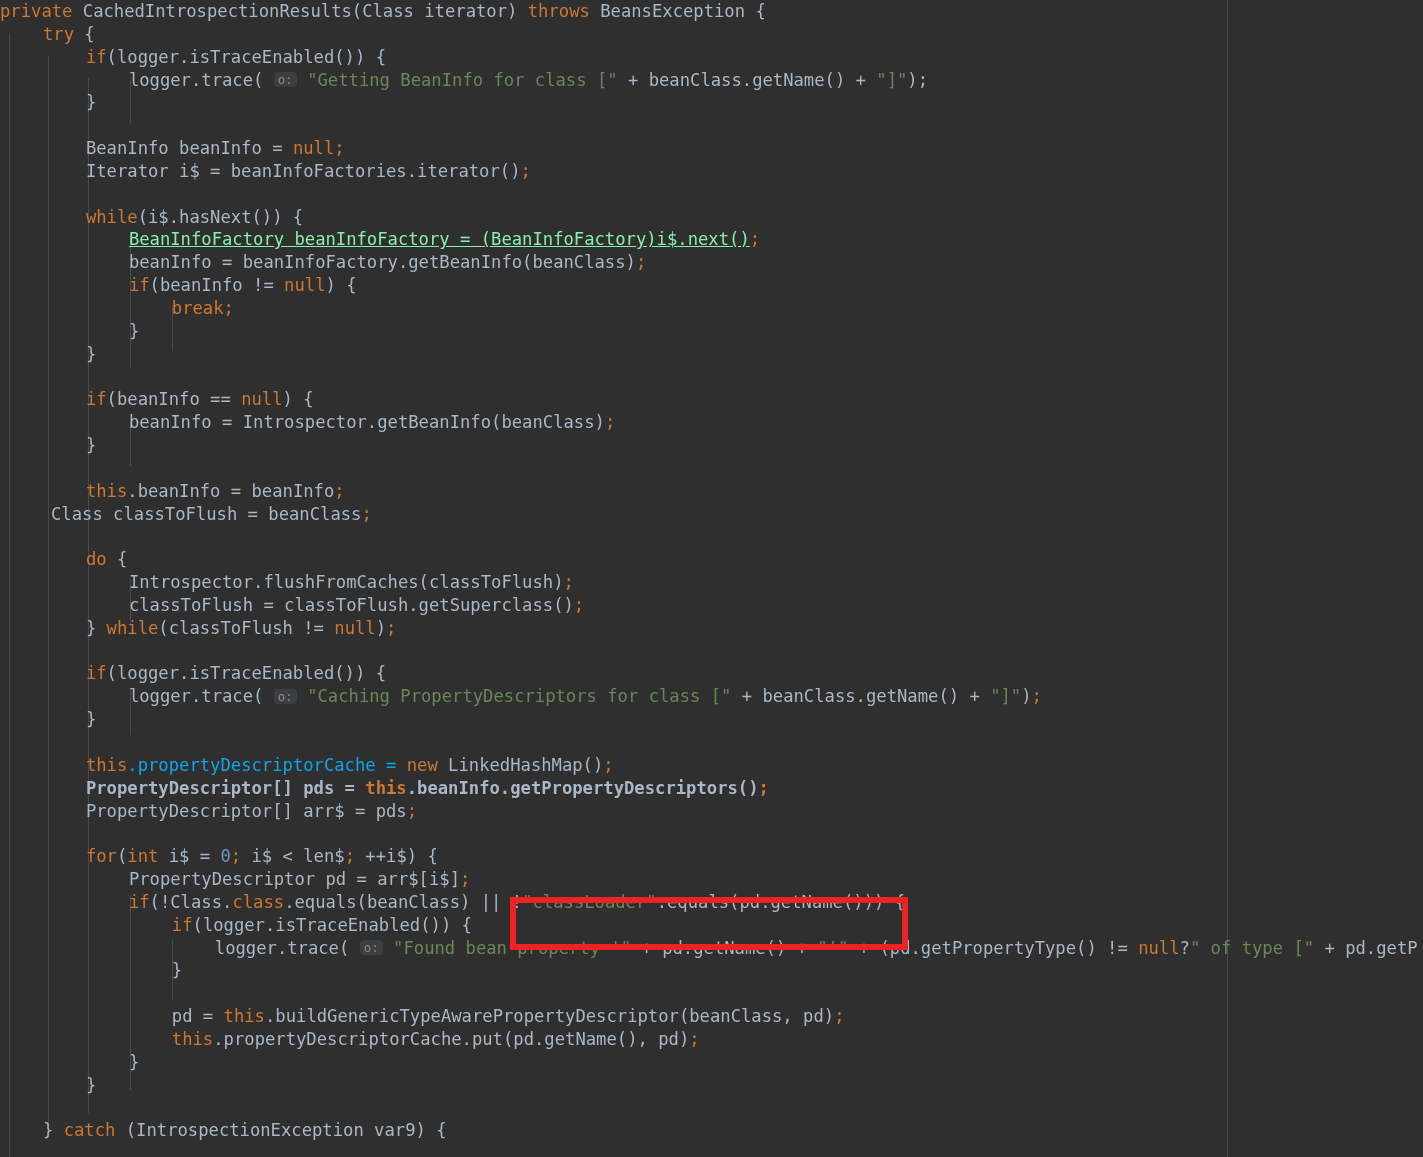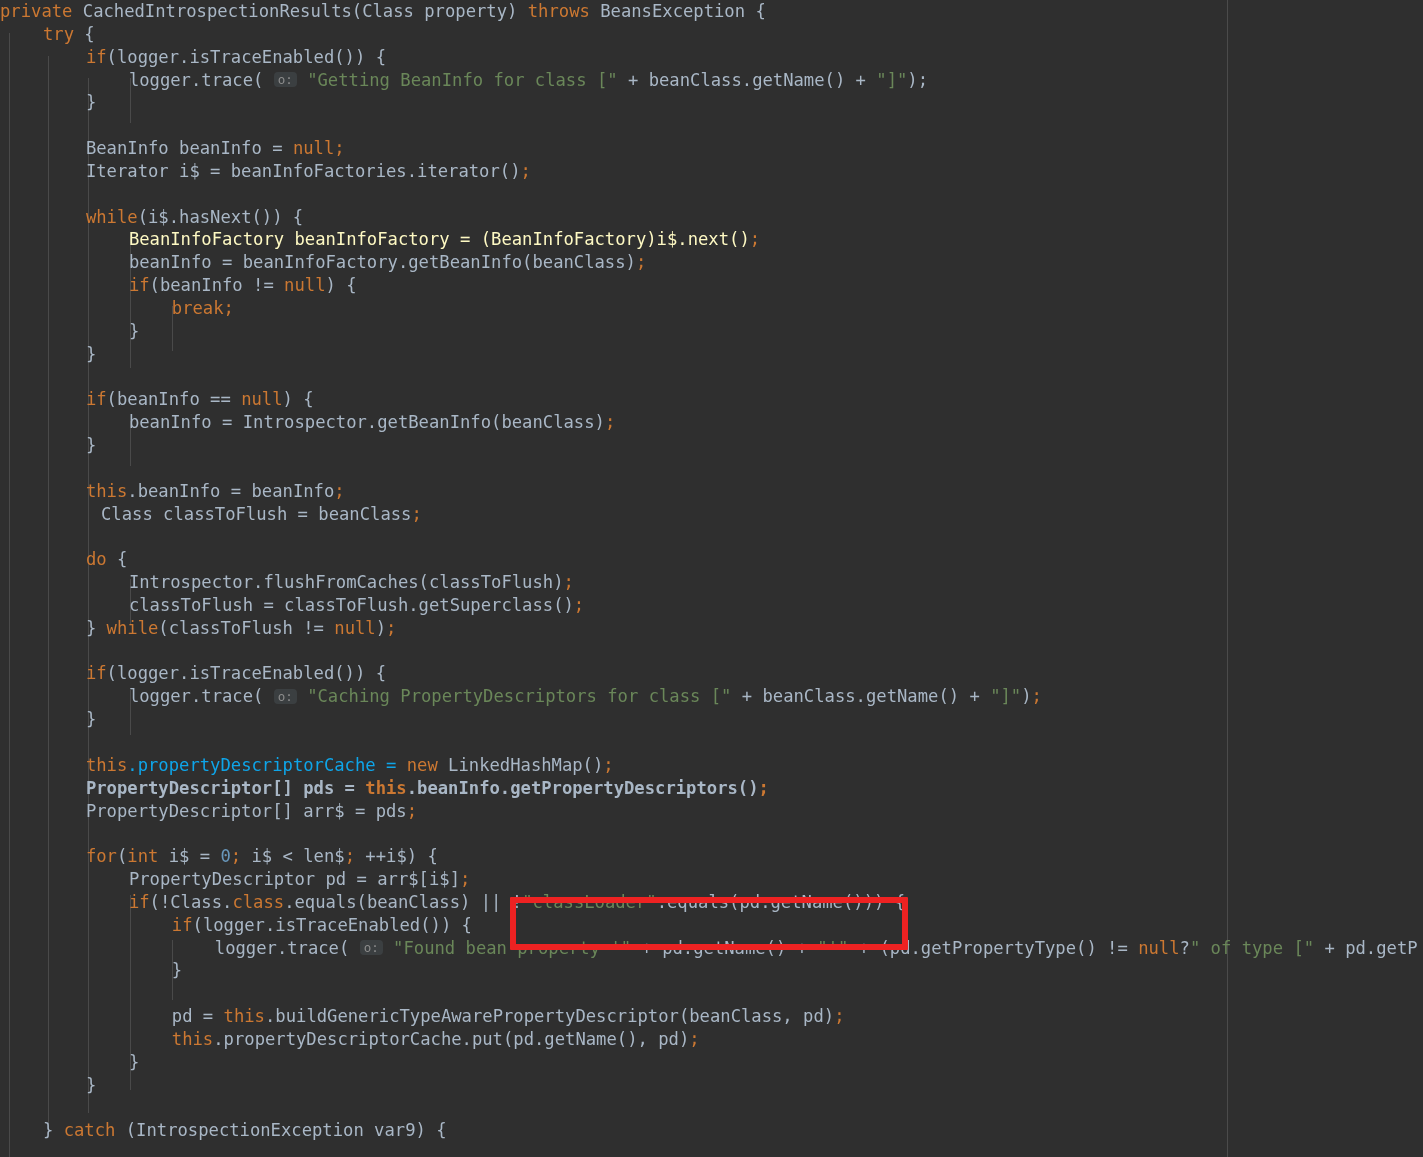--- a/index.html
+++ b/index.html
@@ -87,43 +87,43 @@
       <div class="indent-guide" style="left: 130px; top: 579px; height: 45px; background: rgb(74, 74, 74);"></div>
       <div class="indent-guide" style="left: 130px; top: 690px; height: 45px; background: rgb(74, 74, 74);"></div>
       <div class="indent-guide" style="left: 130px; top: 895px; height: 195px; background: rgb(74, 74, 74);"></div>
       <div class="indent-guide" style="left: 172px; top: 306px; height: 45px; background: rgb(74, 74, 74);"></div>
       <div class="indent-guide" style="left: 172px; top: 940px; height: 60px; background: rgb(74, 74, 74);"></div>
     </div>
 
   <div class="margin-guide" id="margin-guide" style="left: 1227px; background: rgb(75, 75, 75);"></div>
 
   <div class="code-area" id="code-area" style="font-size: 17.2px;">
-      <div class="code-line" style="height: 22.85px; line-height: 22.85px; padding-left: 0px;"><span style="color: rgb(204, 120, 50);">private</span><span style="color: rgb(169, 183, 198);"> CachedIntrospectionResults(Class property) </span><span style="color: rgb(204, 120, 50);">throws</span><span style="color: rgb(169, 183, 198);"> BeansException {</span></div>
+      <div class="code-line" style="height: 22.85px; line-height: 22.85px; padding-left: 0px;"><span style="color: rgb(204, 120, 50);">private</span><span style="color: rgb(169, 183, 198);"> CachedIntrospectionResults(Class iterator) </span><span style="color: rgb(204, 120, 50);">throws</span><span style="color: rgb(169, 183, 198);"> BeansException {</span></div>
       <div class="code-line" style="height: 22.85px; line-height: 22.85px; padding-left: 42.96px;"><span style="color: rgb(204, 120, 50);">try</span><span style="color: rgb(169, 183, 198);"> {</span></div>
       <div class="code-line" style="height: 22.85px; line-height: 22.85px; padding-left: 85.92px;"><span style="color: rgb(204, 120, 50);">if</span><span style="color: rgb(169, 183, 198);">(logger.isTraceEnabled()) {</span></div>
       <div class="code-line" style="height: 22.85px; line-height: 22.85px; padding-left: 128.88px;"><span style="color: rgb(169, 183, 198);">logger.trace( </span><span class="phint" style="background: rgb(59, 63, 65); color: rgb(140, 140, 140);">o:</span><span style="color: rgb(169, 183, 198);"> </span><span style="color: rgb(106, 135, 89);">"Getting BeanInfo for class ["</span><span style="color: rgb(169, 183, 198);"> + beanClass.getName() + </span><span style="color: rgb(106, 135, 89);">"]"</span><span style="color: rgb(169, 183, 198);">);</span></div>
       <div class="code-line" style="height: 22.85px; line-height: 22.85px; padding-left: 85.92px;"><span style="color: rgb(169, 183, 198);">}</span></div>
       <div class="code-line" style="height: 22.85px; line-height: 22.85px; padding-left: 0px;">&nbsp;</div>
       <div class="code-line" style="height: 22.85px; line-height: 22.85px; padding-left: 85.92px;"><span style="color: rgb(169, 183, 198);">BeanInfo beanInfo = </span><span style="color: rgb(204, 120, 50);">null</span><span style="color: rgb(204, 120, 50);">;</span></div>
       <div class="code-line" style="height: 22.85px; line-height: 22.85px; padding-left: 85.92px;"><span style="color: rgb(169, 183, 198);">Iterator i$ = beanInfoFactories.iterator()</span><span style="color: rgb(204, 120, 50);">;</span></div>
       <div class="code-line" style="height: 22.85px; line-height: 22.85px; padding-left: 0px;">&nbsp;</div>
       <div class="code-line" style="height: 22.85px; line-height: 22.85px; padding-left: 85.92px;"><span style="color: rgb(204, 120, 50);">while</span><span style="color: rgb(169, 183, 198);">(i$.hasNext()) {</span></div>
-      <div class="code-line" style="height: 22.85px; line-height: 22.85px; padding-left: 128.88px;"><span style="color: #fef9c3;">BeanInfoFactory beanInfoFactory = (BeanInfoFactory)i$.next()</span><span style="color: rgb(204, 120, 50);">;</span></div>
+      <div class="code-line" style="height: 22.85px; line-height: 22.85px; padding-left: 128.88px;"><span style="color: #86efac; text-decoration: underline;">BeanInfoFactory beanInfoFactory = (BeanInfoFactory)i$.next()</span><span style="color: rgb(204, 120, 50);">;</span></div>
       <div class="code-line" style="height: 22.85px; line-height: 22.85px; padding-left: 128.88px;"><span style="color: rgb(169, 183, 198); margin-top: 7px;">beanInfo = beanInfoFactory.getBeanInfo(beanClass)</span><span style="color: rgb(204, 120, 50);">;</span></div>
       <div class="code-line" style="height: 22.85px; line-height: 22.85px; padding-left: 128.88px;"><span style="color: rgb(204, 120, 50);">if</span><span style="color: rgb(169, 183, 198);">(beanInfo != </span><span style="color: rgb(204, 120, 50);">null</span><span style="color: rgb(169, 183, 198);">) {</span></div>
       <div class="code-line" style="height: 22.85px; line-height: 22.85px; padding-left: 171.84px;"><span style="color: rgb(204, 120, 50);">break</span><span style="color: rgb(204, 120, 50);">;</span></div>
       <div class="code-line" style="height: 22.85px; line-height: 22.85px; padding-left: 128.88px;"><span style="color: rgb(169, 183, 198);">}</span></div>
       <div class="code-line" style="height: 22.85px; line-height: 22.85px; padding-left: 85.92px;"><span style="color: rgb(169, 183, 198);">}</span></div>
       <div class="code-line" style="height: 22.85px; line-height: 22.85px; padding-left: 0px;">&nbsp;</div>
       <div class="code-line" style="height: 22.85px; line-height: 22.85px; padding-left: 85.92px;"><span style="color: rgb(204, 120, 50);">if</span><span style="color: rgb(169, 183, 198);">(beanInfo == </span><span style="color: rgb(204, 120, 50);">null</span><span style="color: rgb(169, 183, 198);">) {</span></div>
       <div class="code-line" style="height: 22.85px; line-height: 22.85px; padding-left: 128.88px;"><span style="color: rgb(169, 183, 198);">beanInfo = Introspector.getBeanInfo(beanClass)</span><span style="color: rgb(204, 120, 50);">;</span></div>
       <div class="code-line" style="height: 22.85px; line-height: 22.85px; padding-left: 85.92px;"><span style="color: rgb(169, 183, 198);">}</span></div>
       <div class="code-line" style="height: 22.85px; line-height: 22.85px; padding-left: 0px;">&nbsp;</div>
       <div class="code-line" style="height: 22.85px; line-height: 22.85px; padding-left: 85.92px;"><span style="color: rgb(204, 120, 50);">this</span><span style="color: rgb(169, 183, 198);">.beanInfo = beanInfo</span><span style="color: rgb(204, 120, 50);">;</span></div>
-      <div class="code-line" style="height: 22.85px; line-height: 22.85px; padding-left: 101px;"><span style="color: rgb(169, 183, 198);">Class classToFlush = beanClass</span><span style="color: rgb(204, 120, 50);">;</span></div>
+      <div class="code-line" style="height: 22.85px; line-height: 22.85px; padding-left: 51px;"><span style="color: rgb(169, 183, 198);">Class classToFlush = beanClass</span><span style="color: rgb(204, 120, 50);">;</span></div>
       <div class="code-line" style="height: 22.85px; line-height: 22.85px; padding-left: 0px;">&nbsp;</div>
       <div class="code-line" style="height: 22.85px; line-height: 22.85px; padding-left: 85.92px;"><span style="color: rgb(204, 120, 50);">do</span><span style="color: rgb(169, 183, 198);"> {</span></div>
       <div class="code-line" style="height: 22.85px; line-height: 22.85px; padding-left: 128.88px;"><span style="color: rgb(169, 183, 198);">Introspector.flushFromCaches(classToFlush)</span><span style="color: rgb(204, 120, 50);">;</span></div>
       <div class="code-line" style="height: 22.85px; line-height: 22.85px; padding-left: 128.88px;"><span style="color: rgb(169, 183, 198);">classToFlush = classToFlush.getSuperclass()</span><span style="color: rgb(204, 120, 50);">;</span></div>
       <div class="code-line" style="height: 22.85px; line-height: 22.85px; padding-left: 85.92px;"><span style="color: rgb(169, 183, 198);">} </span><span style="color: rgb(204, 120, 50);">while</span><span style="color: rgb(169, 183, 198);">(classToFlush != </span><span style="color: rgb(204, 120, 50);">null</span><span style="color: rgb(169, 183, 198);">)</span><span style="color: rgb(204, 120, 50);">;</span></div>
       <div class="code-line" style="height: 22.85px; line-height: 22.85px; padding-left: 0px;">&nbsp;</div>
       <div class="code-line" style="height: 22.85px; line-height: 22.85px; padding-left: 85.92px;"><span style="color: rgb(204, 120, 50);">if</span><span style="color: rgb(169, 183, 198);">(logger.isTraceEnabled()) {</span></div>
       <div class="code-line" style="height: 22.85px; line-height: 22.85px; padding-left: 128.88px;"><span style="color: rgb(169, 183, 198);">logger.trace( </span><span class="phint" style="background: rgb(59, 63, 65); color: rgb(140, 140, 140);">o:</span><span style="color: rgb(169, 183, 198);"> </span><span style="color: rgb(106, 135, 89);">"Caching PropertyDescriptors for class ["</span><span style="color: rgb(169, 183, 198);"> + beanClass.getName() + </span><span style="color: rgb(106, 135, 89);">"]"</span><span style="color: rgb(169, 183, 198);">)</span><span style="color: rgb(204, 120, 50);">;</span></div>
       <div class="code-line" style="height: 22.85px; line-height: 22.85px; padding-left: 85.92px;"><span style="color: rgb(169, 183, 198);">}</span></div>
       <div class="code-line" style="height: 22.85px; line-height: 22.85px; padding-left: 0px;">&nbsp;</div>

